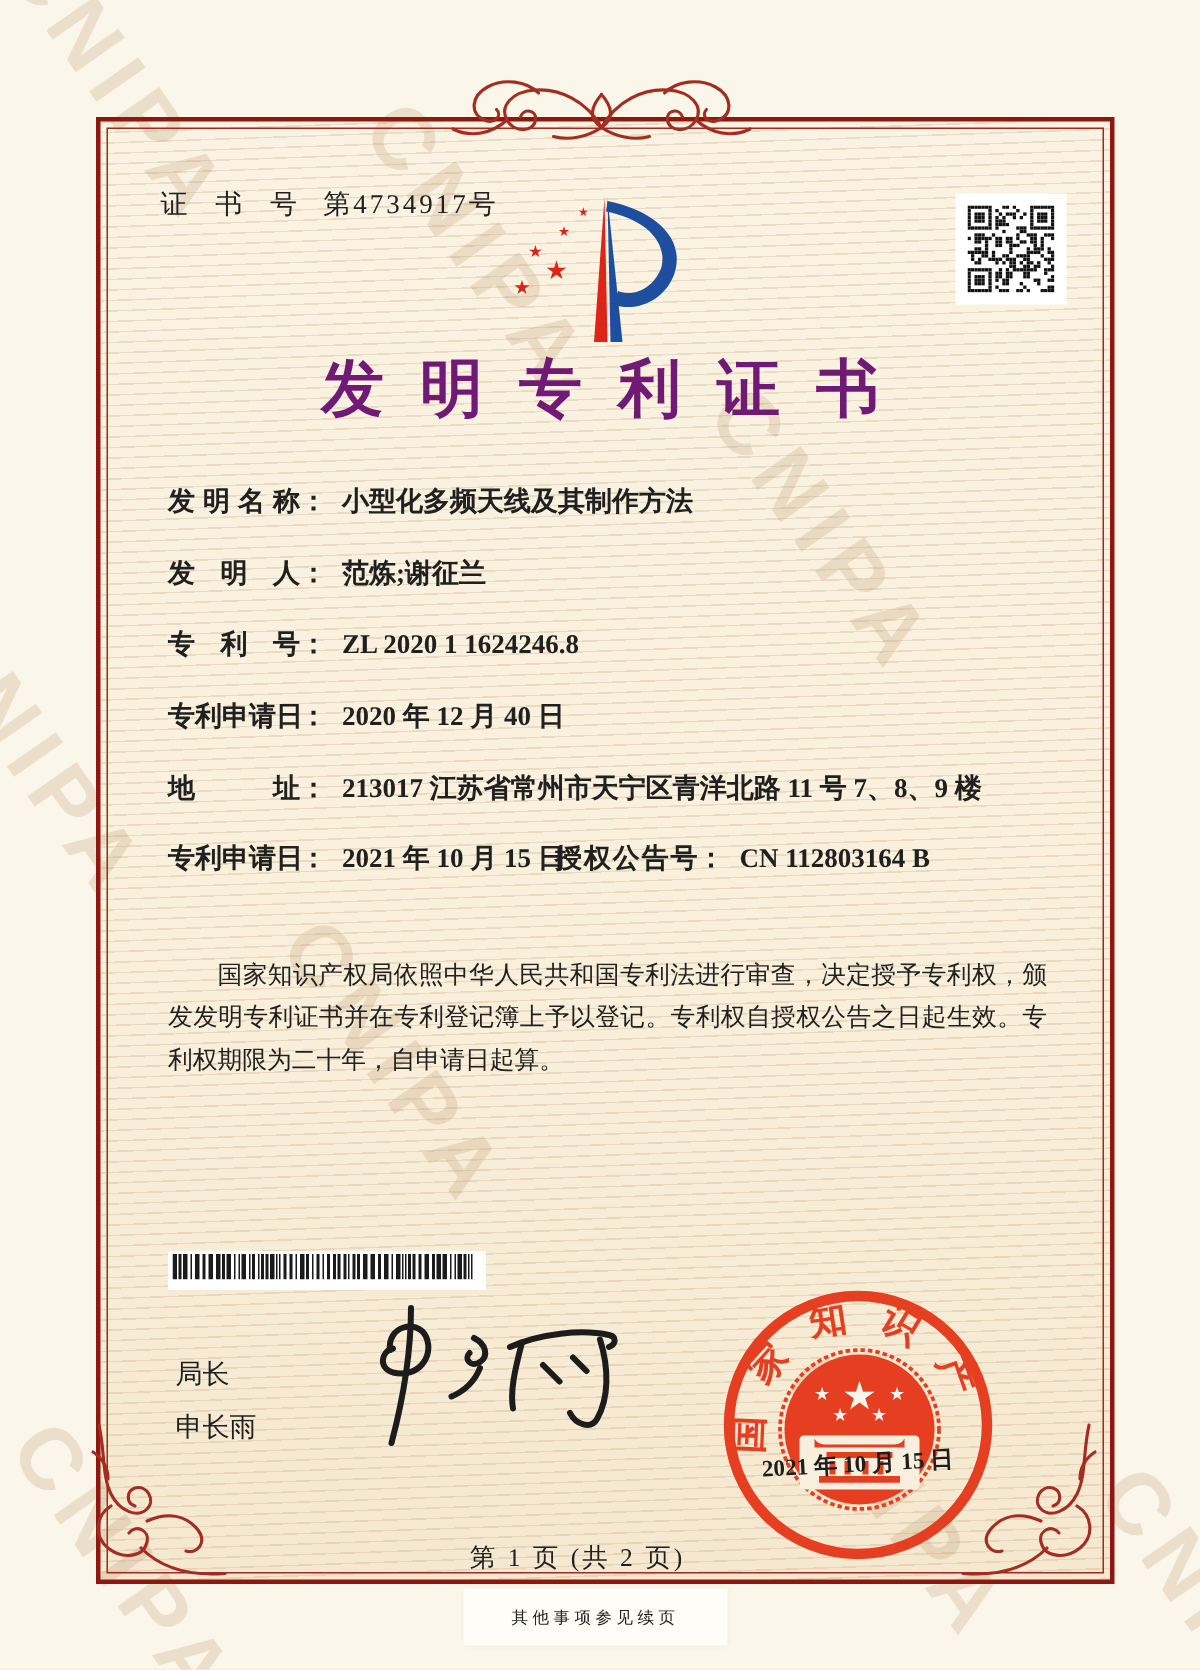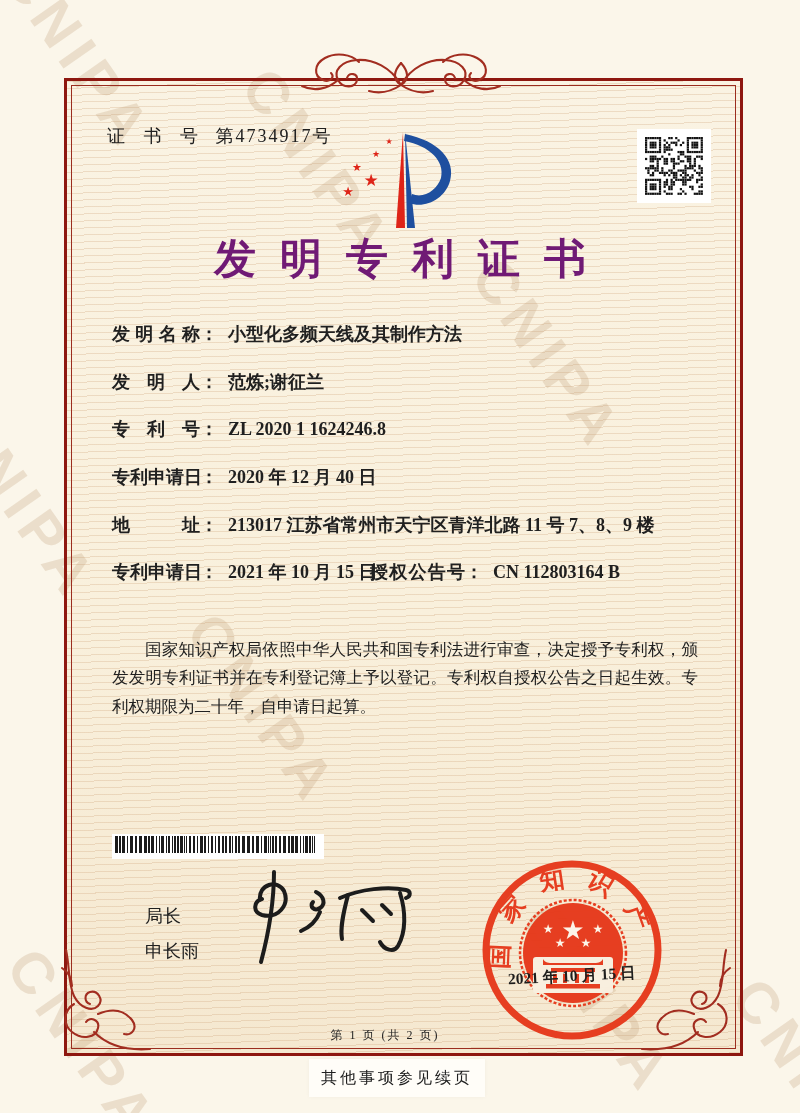--- a/index.html
+++ b/index.html
@@ -34,27 +34,27 @@
     font-size:42px;font-weight:bold;letter-spacing:24px;text-indent:24px;color:#701a75;margin:0;
   }
   .content{position:absolute;left:112px;top:322px;width:586px;z-index:3;}
   .frow{height:47.7px;font-size:18px;white-space:nowrap;position:relative;font-weight:bold;}
   .frow .label{display:inline-block;width:88px;text-align:justify;text-align-last:justify;vertical-align:top;}
   .frow .colon{margin-right:10px;}
   .frow .pair2{position:absolute;left:258px;top:0;}
   .paras{margin-top:28px;font-size:16.5px;line-height:28.2px;text-align:justify;}
   .paras p{margin:0;text-indent:2em;}
   .barcode{position:absolute;left:112px;top:834px;z-index:3;background:#fff;padding:2px 3px;}
-  .signer{position:absolute;left:117px;top:899px;z-index:3;font-size:18px;line-height:35px;margin-left:28px;}
+  .signer{position:absolute;left:117px;top:899px;z-index:3;font-size:18px;line-height:35px;}
   .signature{position:absolute;left:236px;top:864px;z-index:4;}
   .seal{position:absolute;left:467px;top:845px;width:210px;height:210px;z-index:5;opacity:.96;}
-  .page-no{position:absolute;left:0;top:1027px;width:770px;text-align:center;z-index:3;font-size:12px;letter-spacing:2px;}
+  .page-no{position:absolute;left:0;top:1027px;width:770px;text-align:center;z-index:3;font-size:17px;letter-spacing:2px;}
   .cont-box{
     position:absolute;left:309px;top:1059px;width:176px;height:38px;background:#fffdf8;z-index:3;
-    display:flex;align-items:center;justify-content:center;font-size:16px;letter-spacing:3px;
+    display:flex;align-items:center;justify-content:center;font-size:11px;letter-spacing:3px;
     box-shadow:0 0 4px rgba(0,0,0,0.04);
   }
   .flourish-top{position:absolute;left:281px;top:51px;z-index:3;}
   .flourish-bl{position:absolute;left:56px;top:948px;z-index:3;}
   .flourish-br{position:absolute;left:636px;top:948px;z-index:3;transform:scaleX(-1);}
   .orn{stroke:#a22d20;fill:none;stroke-width:2.1;stroke-linecap:round;}
 </style>
 </head>
 <body>
 

